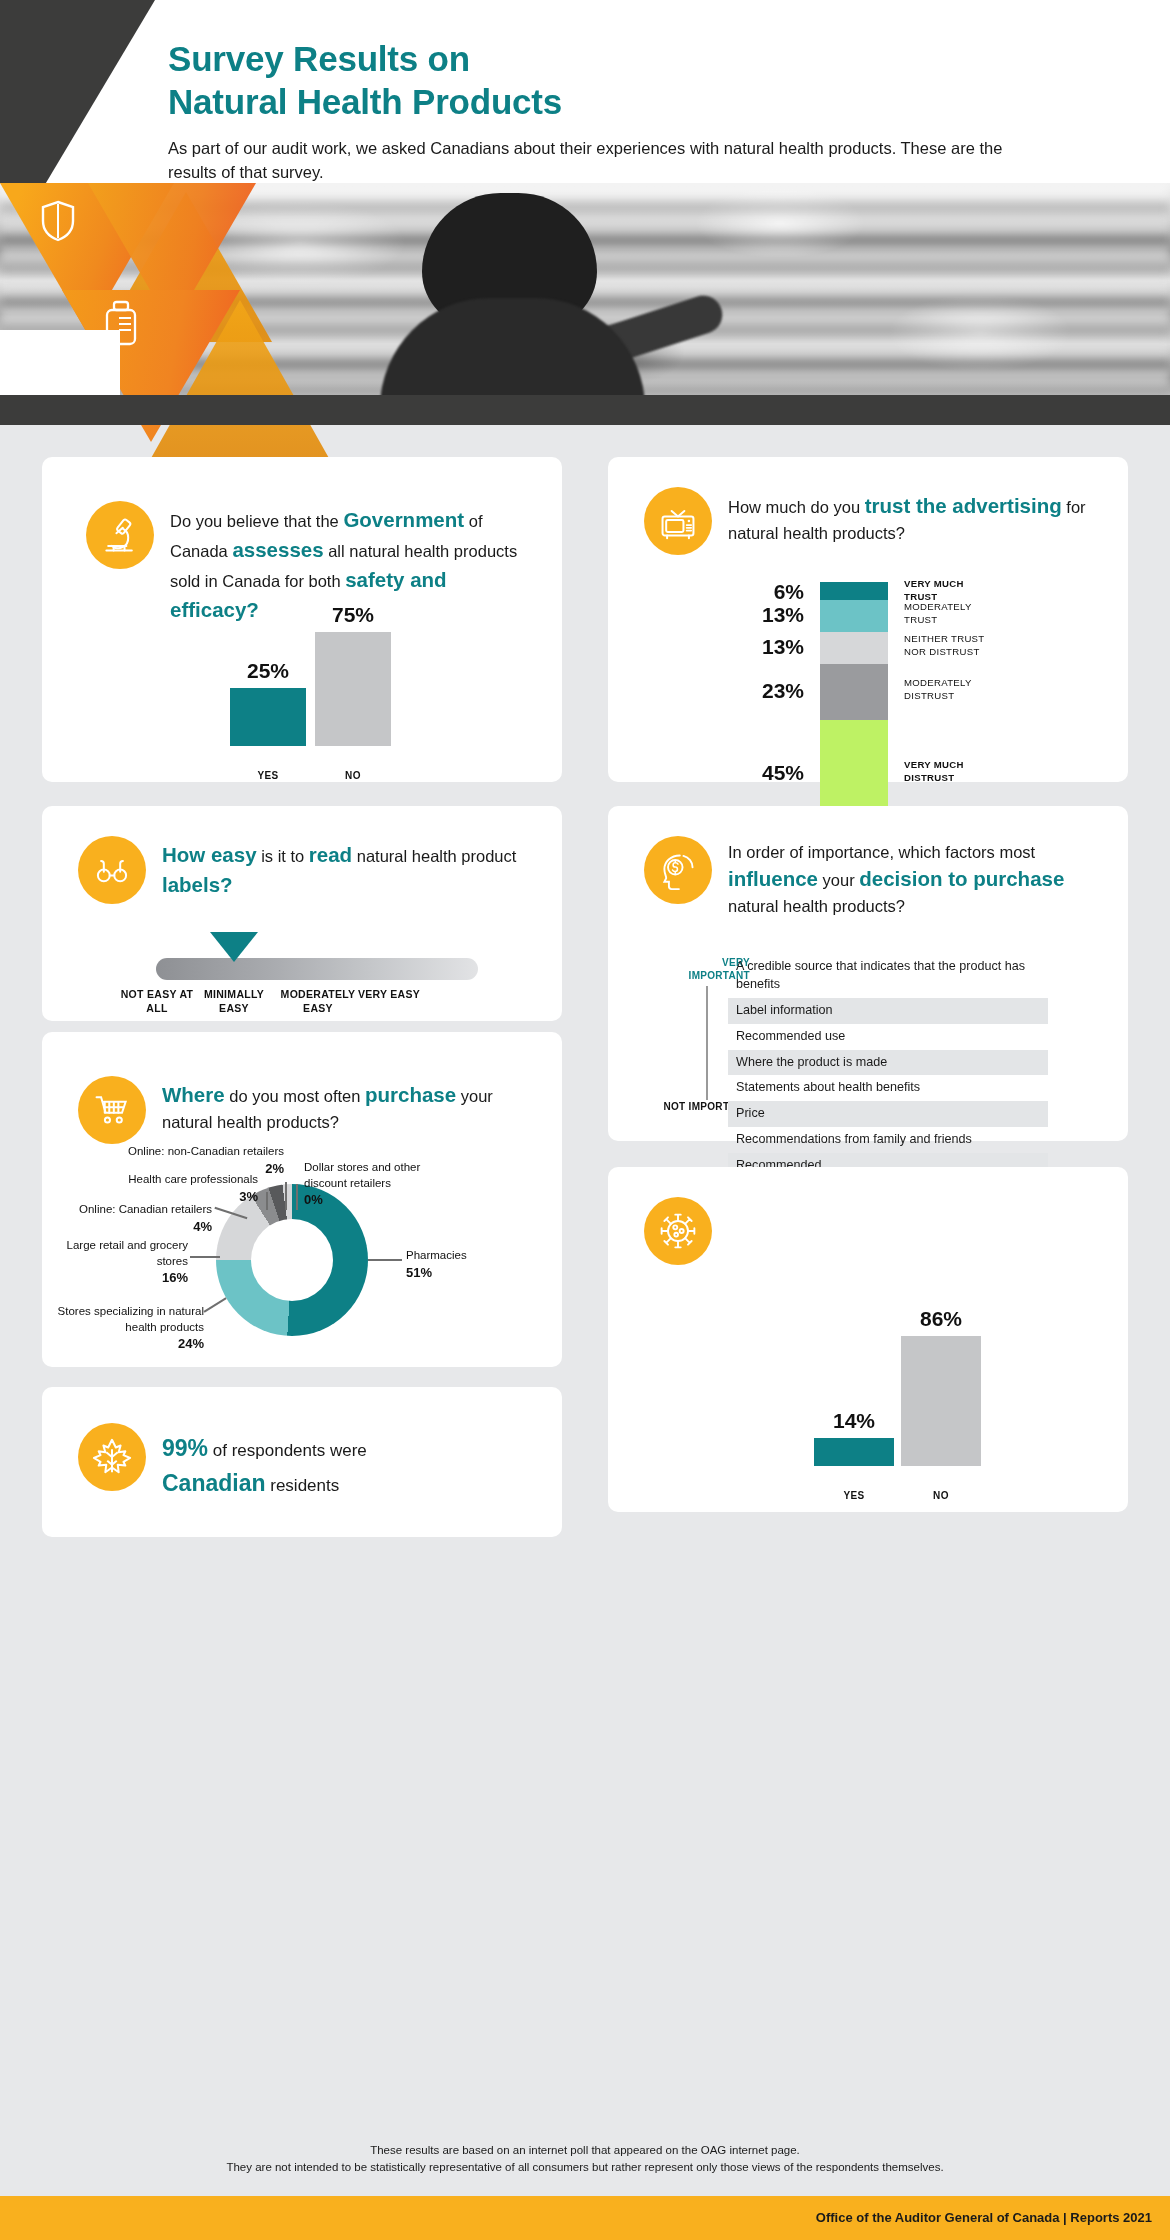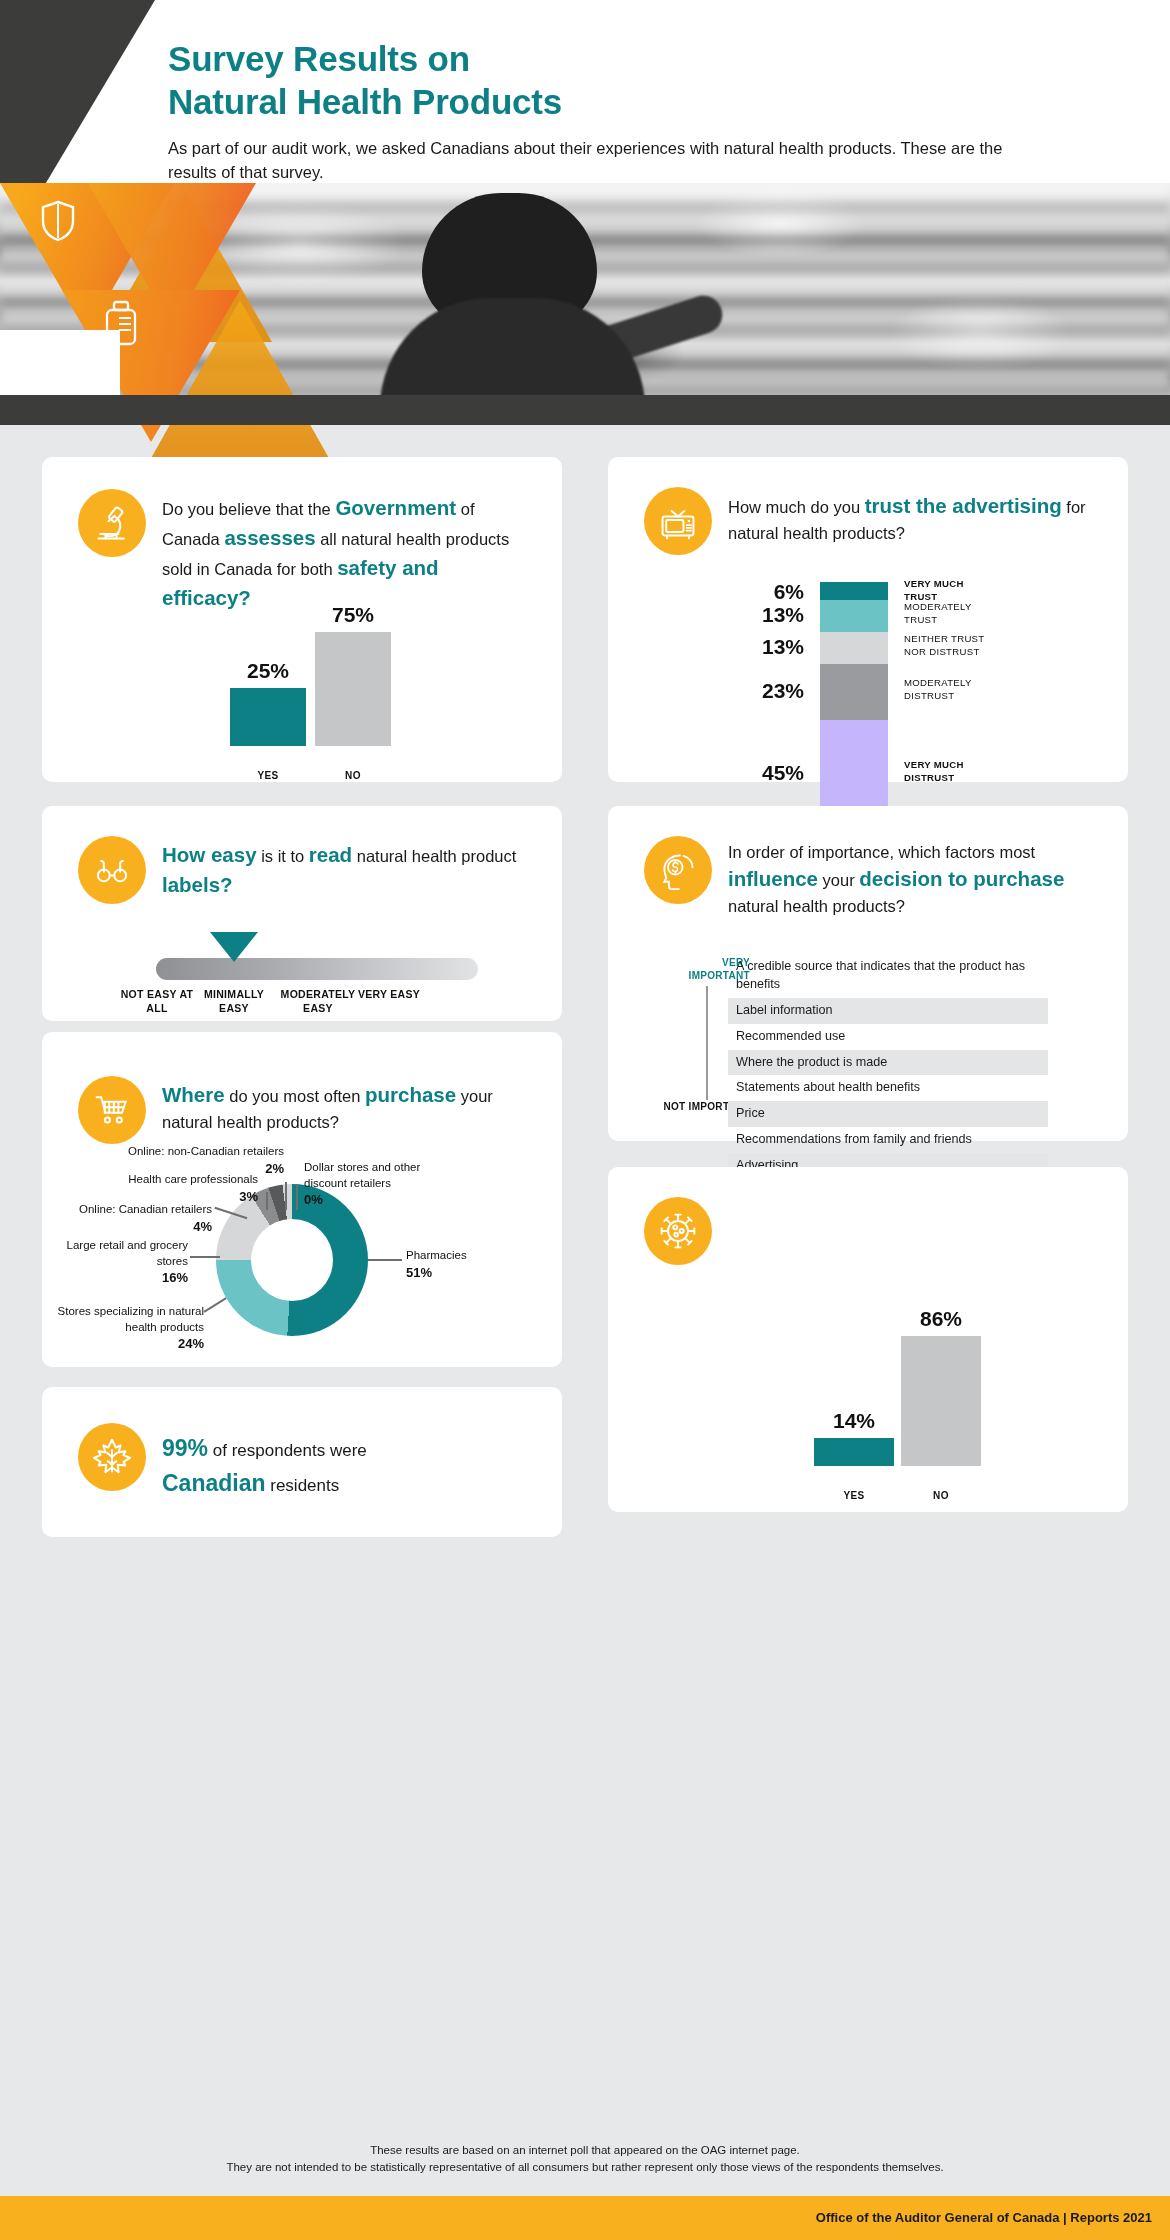--- a/index.html
+++ b/index.html
@@ -299,21 +299,21 @@
       <path d="M8 10 h18 a5 5 0 0 1 5 5 v24 a5 5 0 0 1 -5 5 h-18 a5 5 0 0 1 -5 -5 v-24 a5 5 0 0 1 5 -5 z"></path>
       <path d="M15 18 h12 M15 24 h12 M15 30 h12" stroke-width="2"></path>
     </svg>
   </div>
 
   <div class="dark-strip"></div>
 
   <div class="grid">
 
     <div class="card" style="left:42px; top:32px; width:520px; height:325px;">
-      <div class="card-head" style="padding:32px 34px 0 36px;">
+      <div class="card-head" style="padding:44px 34px 0 36px;margin-left:8px;">
         <div class="badge">
           <svg width="40" height="40" viewBox="0 0 44 44" fill="none" stroke="#fff" stroke-width="2.2" stroke-linecap="round">
             <rect x="22" y="5" width="9" height="15" rx="2.4" transform="rotate(38 26 12)"></rect>
             <path d="M18 20 l7 -6"></path>
             <path d="M13 34 a11 11 0 0 0 18 -9 a11 11 0 0 0 -6 -10"></path>
             <path d="M9 34 h20"></path>
             <path d="M7 39 h28"></path>
             <path d="M15 34 v5 M27 34 v5"></path>
           </svg>
         </div>
@@ -364,21 +364,21 @@
             <div class="stack-name" style="top:1px;">MODERATELY<br>TRUST</div>
           </div>
           <div class="stack-seg" style="height:32px; background:#d6d7d9;">
             <div class="stack-pct" style="top:3px;">13%</div>
             <div class="stack-name" style="top:1px;">NEITHER TRUST<br>NOR DISTRUST</div>
           </div>
           <div class="stack-seg" style="height:56px; background:#9a9b9e;">
             <div class="stack-pct" style="top:15px;">23%</div>
             <div class="stack-name" style="top:13px;">MODERATELY<br>DISTRUST</div>
           </div>
-          <div class="stack-seg" style="height:110px; background:#c4b5fd;">
+          <div class="stack-seg" style="height:110px; background:#bef264;">
             <div class="stack-pct" style="top:41px;">45%</div>
             <div class="stack-name bold" style="top:39px;">VERY MUCH<br>DISTRUST</div>
           </div>
         </div>
       </div>
     </div>
 
     <div class="card" style="left:42px; top:381px; width:520px; height:215px;">
       <div class="card-head" style="padding:30px 34px 0 36px;">
         <div class="badge">
@@ -438,21 +438,21 @@
         </div>
 
         <div class="imp-rows" style="left:120px; top:0; width:320px;">
           <div class="imp-row">A credible source that indicates that the product has benefits</div>
           <div class="imp-row alt">Label information</div>
           <div class="imp-row">Recommended use</div>
           <div class="imp-row alt">Where the product is made</div>
           <div class="imp-row">Statements about health benefits</div>
           <div class="imp-row alt">Price</div>
           <div class="imp-row">Recommendations from family and friends</div>
-          <div class="imp-row alt">Advertising</div>
+          <div class="imp-row alt">Recommended</div>
           <div class="imp-row">Other</div>
           <div class="imp-row alt">Recommendations from social media</div>
         </div>
       </div>
     </div>
 
     <div class="card" style="left:42px; top:607px; width:520px; height:335px;">
       <div class="card-head" style="padding:44px 34px 0 36px;">
         <div class="badge">
           <svg width="40" height="40" viewBox="0 0 44 44" fill="none" stroke="#fff" stroke-width="2.2" stroke-linecap="round">

